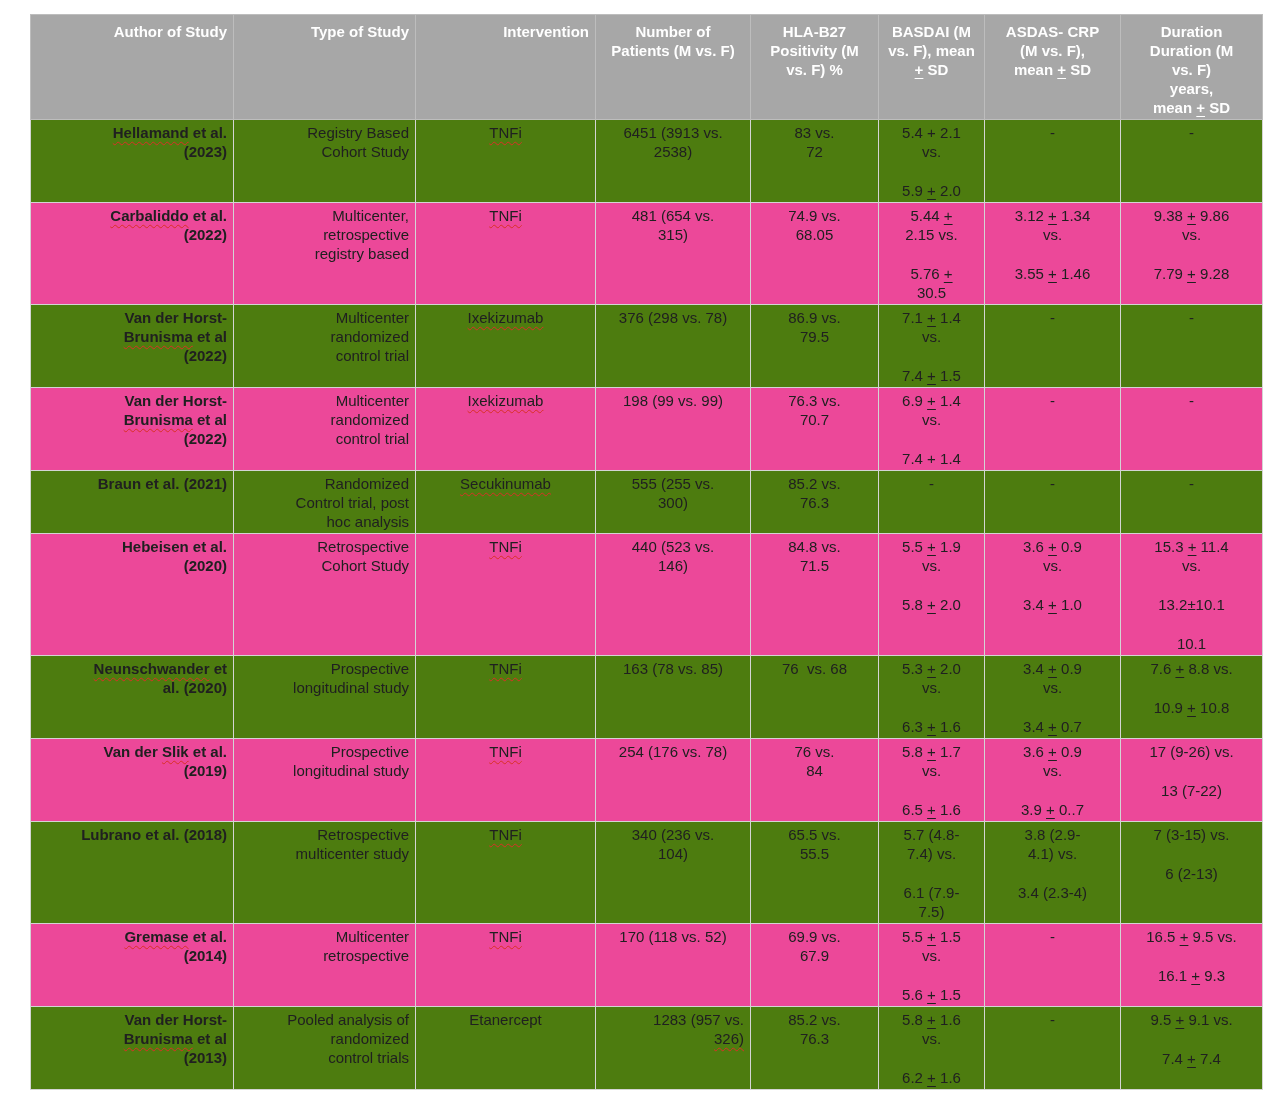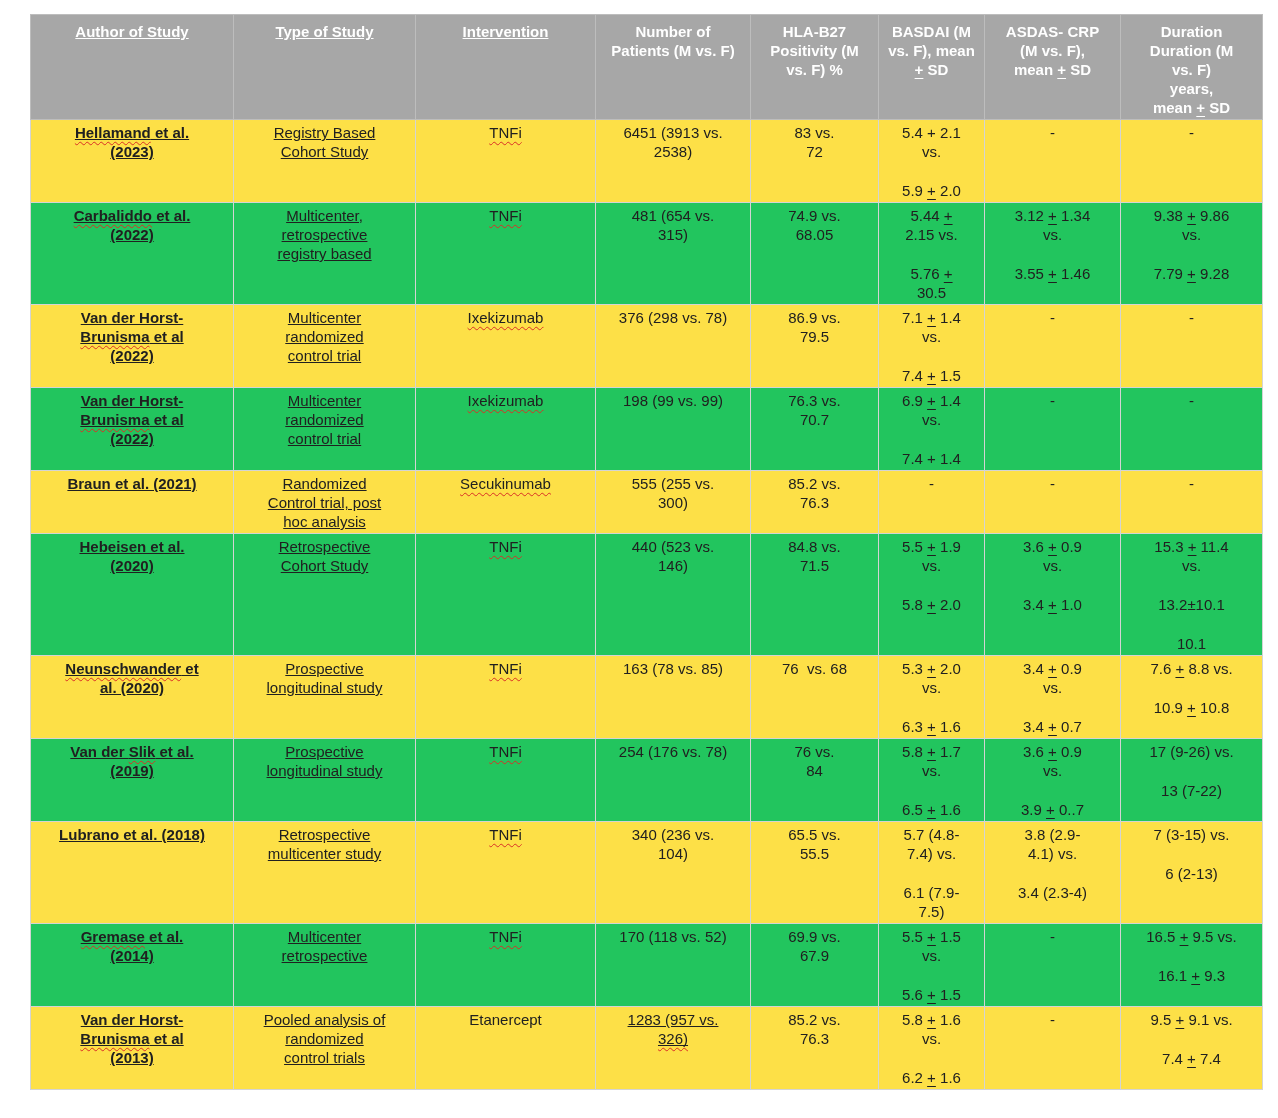--- a/index.html
+++ b/index.html
@@ -28,23 +28,23 @@
     border: 1px solid #d4d4d4;
     overflow: hidden;
   }
   .study-table thead th {
     background: #a7a7a7;
     color: #ffffff;
     font-weight: bold;
     border: 1px solid #bdbdbd;
     padding-top: 7px;
   }
-  tr.shaded td { background: #fde047; }
-  tr.plain td { background: #22c55e; }
-  .al-left   { text-align: center; text-decoration: underline; }
+  tr.shaded td { background: #4d7c0f; }
+  tr.plain td { background: #ec4899; }
+  .al-left   { text-align: right; }
   .al-center { text-align: center; }
   td.bold { font-weight: bold; }
   .ln { white-space: pre; min-height: 19px; }
   .ln.blank { min-height: 20px; }
   
   .u {
     text-decoration: underline;
     text-decoration-thickness: 1px;
     text-underline-offset: 3px;
   }

